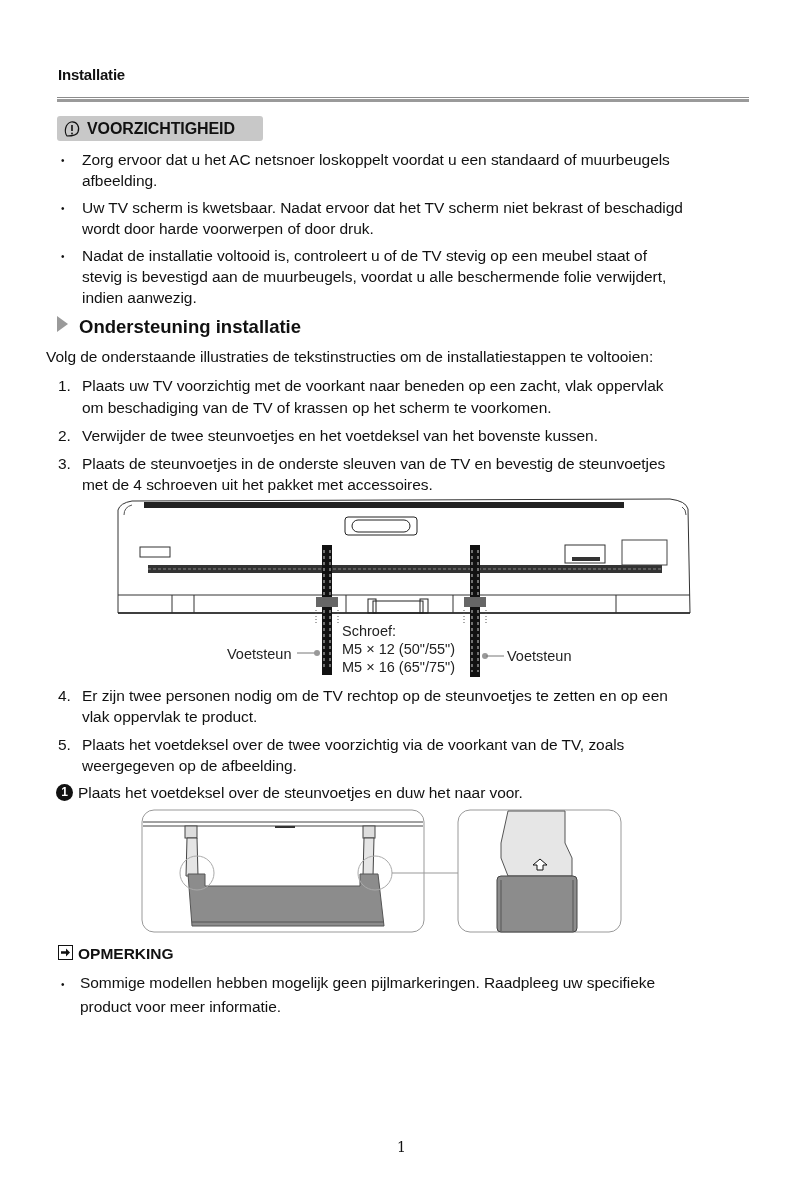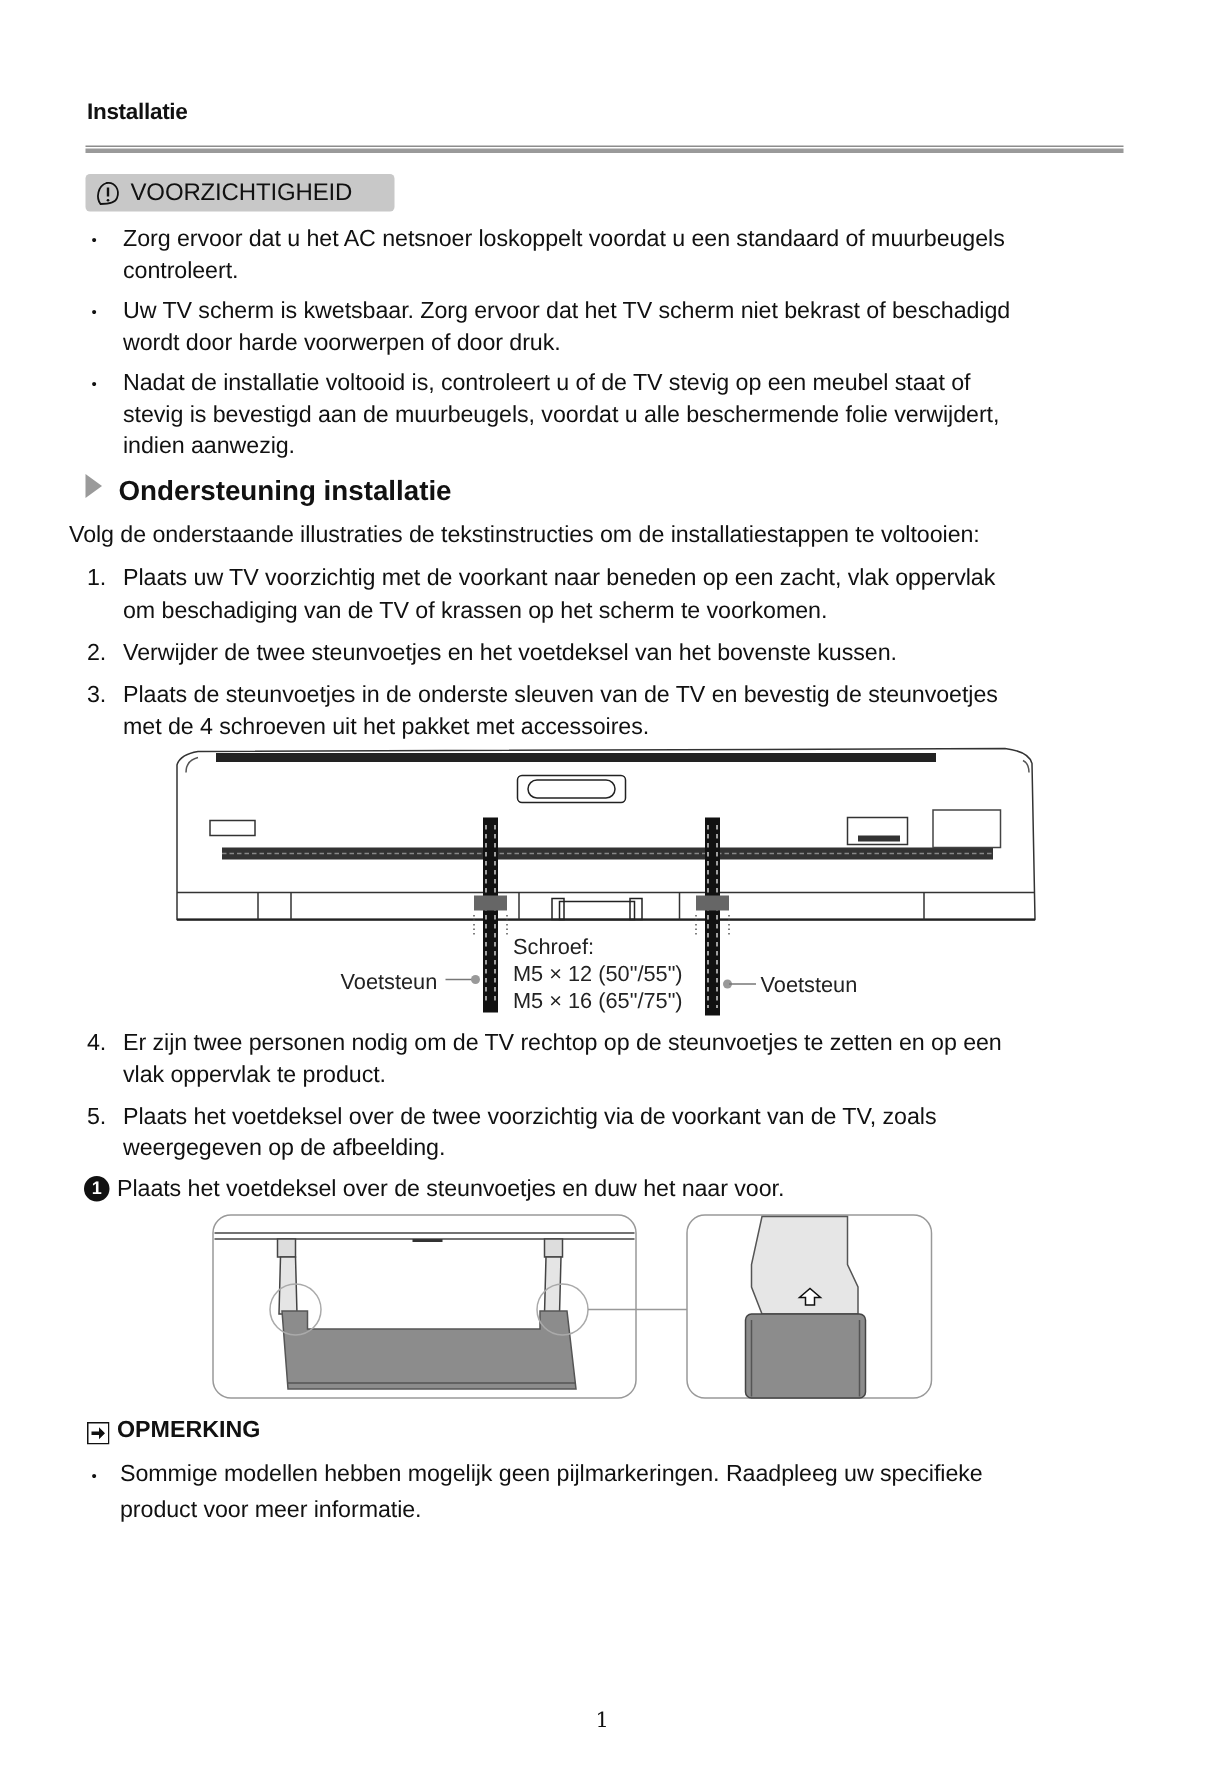--- a/index.html
+++ b/index.html
@@ -5,30 +5,30 @@
   html, body { margin: 0; padding: 0; background: #ffffff; }
   body { width: 805px; height: 1191px; position: relative; overflow: hidden;
          font-family: "Liberation Sans", sans-serif; color: #111; }
   .abs { position: absolute; }
   .title { left: 58px; top: 66px; font-size: 15px; font-weight: bold; letter-spacing: -0.2px; }
   .rule1 { left: 57px; top: 97px; width: 692px; height: 1px; background: #8c8c8c; }
   .rule2 { left: 57px; top: 99px; width: 692px; height: 3px; background: #9a9a9a; }
   .caution { left: 57px; top: 116px; width: 206px; height: 25px; background: #c8c8c8; border-radius: 3px;
              display: flex; align-items: center; }
   .caution .ico { width: 18px; height: 18px; margin-left: 6px; margin-right: 6px; }
-  .caution .lbl { font-weight: normal; font-size: 16px; letter-spacing: -0.1px; }
+  .caution .lbl { font-weight: bold; font-size: 16px; letter-spacing: -0.1px; }
   .para { font-size: 15.5px; line-height: 21px; letter-spacing: -0.05px; }
   .bul { position: absolute; left: 61px; font-size: 10px; }
   .btext { position: absolute; left: 82px; width: 680px; }
   .sec-head { left: 57px; top: 316px; display: flex; align-items: flex-start; }
   .sec-head .tri { width: 0; height: 0; border-top: 8px solid transparent; border-bottom: 8px solid transparent;
                    border-left: 11px solid #9a9a9a; margin-right: 11px; }
   .sec-head .lbl { font-weight: bold; font-size: 18.5px; }
   .num { position: absolute; left: 58px; }
-  .note-head { left: 58px; top: 945px; display: flex; align-items: flex-end; }
+  .note-head { left: 58px; top: 945px; display: flex; align-items: flex-start; }
   .note-head .lbl { font-weight: bold; font-size: 15.5px; margin-left: 5px; }
   .pageno { left: 397px; top: 1139px; font-size: 14px; font-family: "DejaVu Serif", serif; }
   svg text { font-family: "Liberation Sans", sans-serif; }
 </style>
 </head>
 <body>
 
 <div class="abs title">Installatie</div>
 <div class="abs rule1"></div>
 <div class="abs rule2"></div>
@@ -39,25 +39,25 @@
     <line x1="9" y1="5" x2="9" y2="11" stroke="#111" stroke-width="1.6"></line>
     <circle cx="9" cy="13.5" r="0.9" fill="#111"></circle>
   </svg>
   <span class="lbl">VOORZICHTIGHEID</span>
 </div>
 
 <div class="para">
   <div>
     <span class="bul" style="top:150px">•</span>
     <div class="btext" style="top:149px">Zorg ervoor dat u het AC netsnoer loskoppelt voordat u een standaard of muurbeugels</div>
-    <div class="btext" style="top:170px">controleert.</div>
+    <div class="btext" style="top:170px">afbeelding.</div>
   </div>
   <div>
     <span class="bul" style="top:198px">•</span>
-    <div class="btext" style="top:197px">Uw TV scherm is kwetsbaar. Zorg ervoor dat het TV scherm niet bekrast of beschadigd</div>
+    <div class="btext" style="top:197px">Uw TV scherm is kwetsbaar. Nadat ervoor dat het TV scherm niet bekrast of beschadigd</div>
     <div class="btext" style="top:218px">wordt door harde voorwerpen of door druk.</div>
   </div>
   <div>
     <span class="bul" style="top:246px">•</span>
     <div class="btext" style="top:245px">Nadat de installatie voltooid is, controleert u of de TV stevig op een meubel staat of</div>
     <div class="btext" style="top:266px">stevig is bevestigd aan de muurbeugels, voordat u alle beschermende folie verwijdert,</div>
     <div class="btext" style="top:287px">indien aanwezig.</div>
   </div>
 </div>
 

